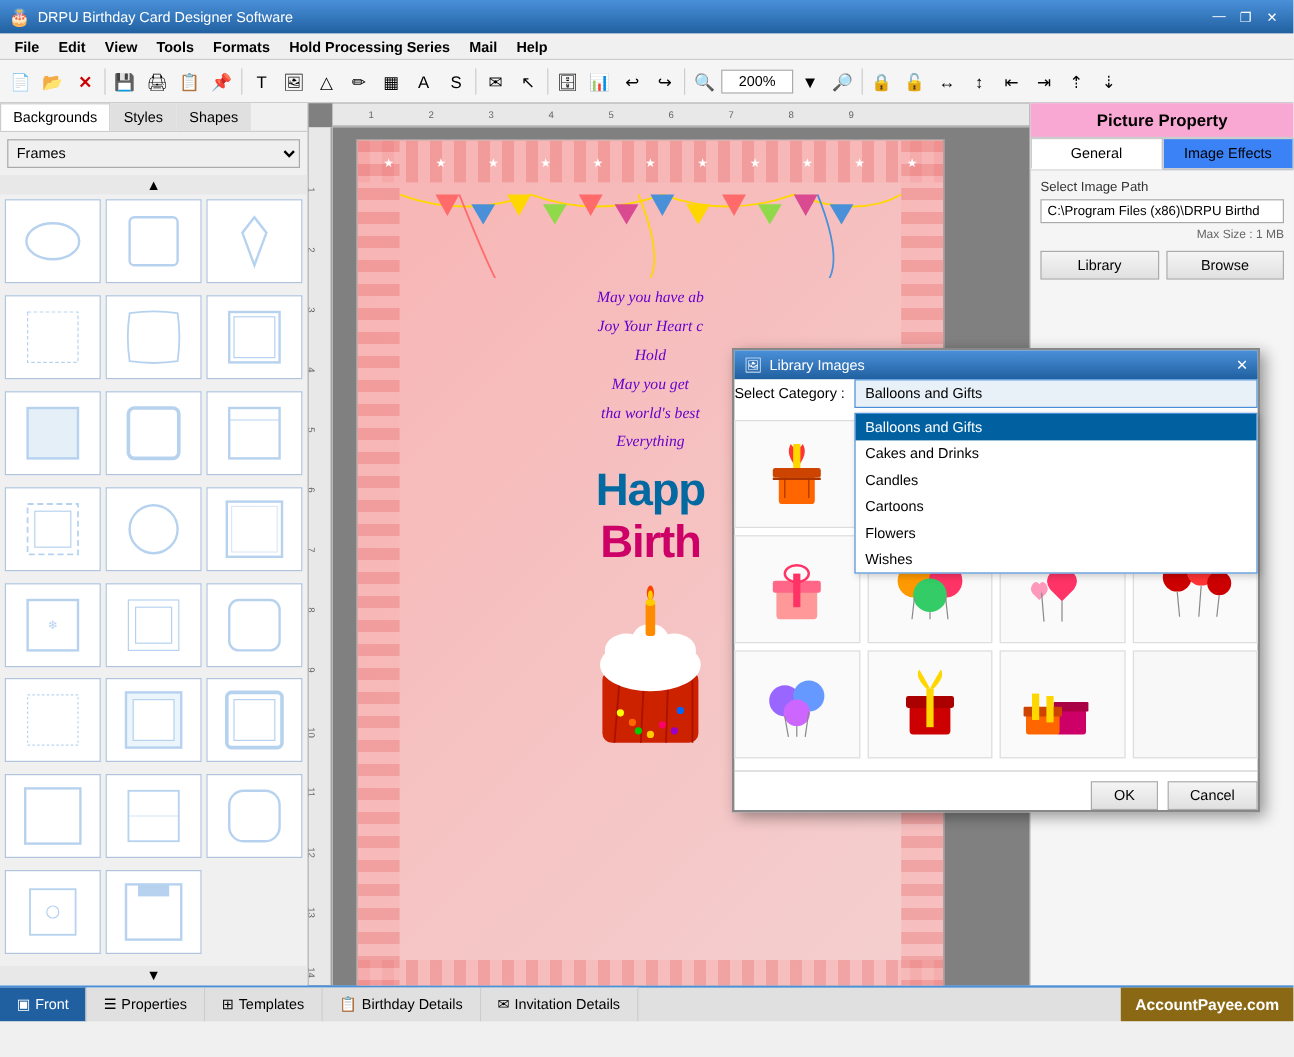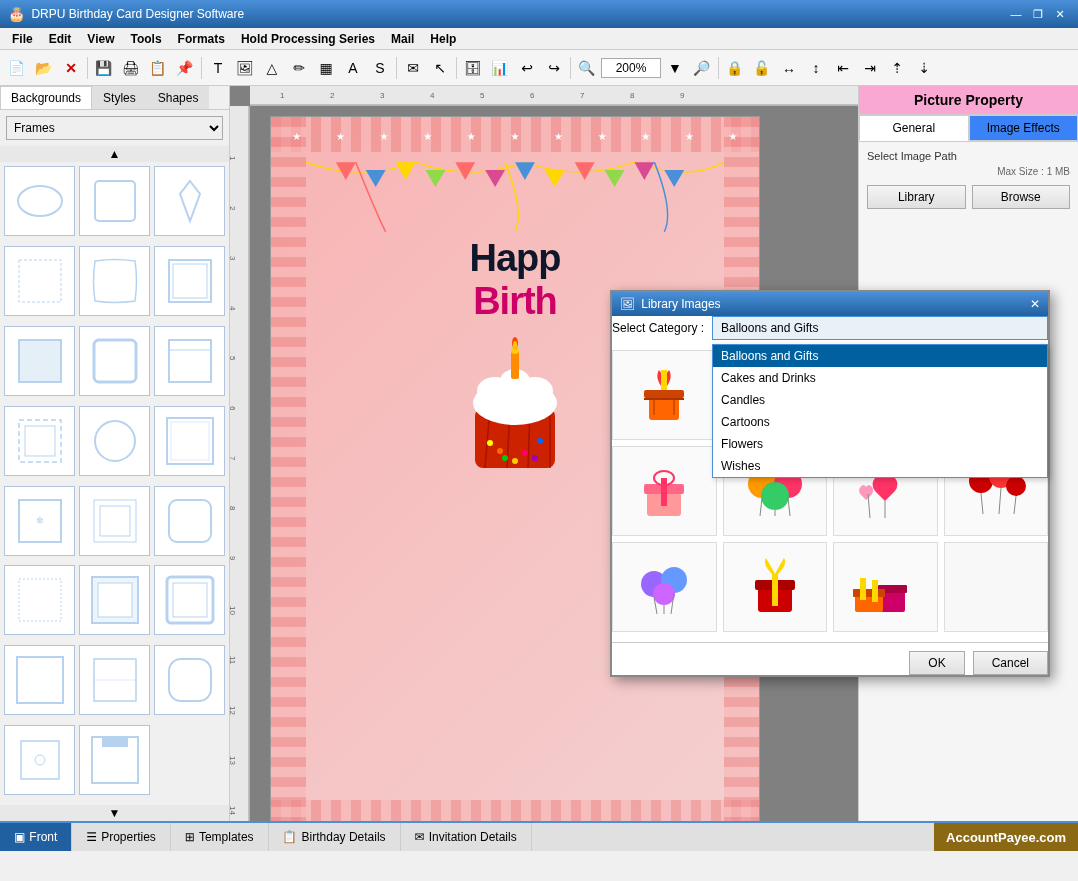--- a/index.html
+++ b/index.html
@@ -54,21 +54,21 @@
       padding: 2px 6px;
       font-size: 12px;
       width: 60px;
       text-align: center;
     }
 
     
     #main { display: flex; height: calc(881px - 28px - 22px - 36px - 30px - 30px); }
 
     
-    #left-panel { width: 230px; background: #f0f0f0; border-right: 1px solid #ccc; display: flex; flex-direction: column; }
+    #left-panel { width: 257px; background: #f0f0f0; border-right: 1px solid #ccc; display: flex; flex-direction: column; }
     #tab-bar { display: flex; border-bottom: 1px solid #ccc; }
     .tab { padding: 4px 10px; cursor: pointer; font-size: 12px; border: 1px solid transparent; border-bottom: none; background: #e0e0e0; }
     .tab.active { background: white; border-color: #ccc; border-bottom-color: white; }
     #frame-dropdown { margin: 6px; }
     #frame-dropdown select { width: 100%; padding: 3px; border: 1px solid #aaa; font-size: 12px; }
     #frame-grid { flex: 1; overflow-y: auto; padding: 4px; display: grid; grid-template-columns: repeat(3, 1fr); gap: 4px; }
     .frame-item { border: 1px solid #b0c4de; background: white; height: 70px; display: flex; align-items: center; justify-content: center; cursor: pointer; }
     .frame-item svg { opacity: 0.4; }
     .scroll-arrow { display: flex; align-items: center; justify-content: center; height: 16px; cursor: pointer; background: #e8e8e8; }
 
@@ -463,23 +463,31 @@
             <polygon points="300,18 320,18 310,35" fill="#90d94a"></polygon>
             <polygon points="330,10 350,10 340,28" fill="#d94a90"></polygon>
             <polygon points="360,18 380,18 370,35" fill="#4a90d9"></polygon>
 
             <path d="M50 10 Q70 60 80 80" fill="none" stroke="#ff6b6b" stroke-width="1.5"></path>
             <path d="M200 10 Q220 60 210 80" fill="none" stroke="#ffd700" stroke-width="1.5"></path>
             <path d="M350 10 Q370 60 360 80" fill="none" stroke="#4a90d9" stroke-width="1.5"></path>
           </svg>
         </div>
 
+        <div style="text-align:center; padding: 0 10px;">
+          <p style="font-family:'Times New Roman',serif; font-style:italic; font-size:13px; color:#6600cc; line-height:1.7; margin-bottom:2px;">May you have ab</p>
+          <p style="font-family:'Times New Roman',serif; font-style:italic; font-size:13px; color:#6600cc; line-height:1.7; margin-bottom:2px;">Joy Your Heart c</p>
+          <p style="font-family:'Times New Roman',serif; font-style:italic; font-size:13px; color:#6600cc; line-height:1.7; margin-bottom:2px;">Hold</p>
+          <p style="font-family:'Times New Roman',serif; font-style:italic; font-size:13px; color:#6600cc; line-height:1.7; margin-bottom:2px;">May you get</p>
+          <p style="font-family:'Times New Roman',serif; font-style:italic; font-size:13px; color:#6600cc; line-height:1.7; margin-bottom:2px;">tha world's best</p>
+          <p style="font-family:'Times New Roman',serif; font-style:italic; font-size:13px; color:#6600cc; line-height:1.7; margin-bottom:8px;">Everything</p>
+        </div>
 
         <div style="text-align:center;">
-          <span style="font-size:38px; font-weight:900; color:#0f172a; font-family:'Arial Black',sans-serif; letter-spacing:-1px;">Happ</span><br>
+          <span style="font-size:38px; font-weight:900; color:#0369a1; font-family:'Arial Black',sans-serif; letter-spacing:-1px;">Happ</span><br>
           <span style="font-size:38px; font-weight:900; color:#cc0066; font-family:Liberation Sans, sans-serif; letter-spacing:-1px;">Birth</span>
         </div>
 
         <div style="margin-top:-10px;">
           <svg width="160" height="170" viewBox="0 0 160 170">
 
             <rect x="40" y="95" width="80" height="60" rx="8" fill="#cc2200"></rect>
 
             <line x1="55" y1="95" x2="50" y2="155" stroke="#aa1100" stroke-width="1.5"></line>
             <line x1="75" y1="95" x2="72" y2="155" stroke="#aa1100" stroke-width="1.5"></line>
@@ -513,20 +521,21 @@
   <div id="right-panel">
     <div id="prop-header">
       <span>Picture Property</span>
     </div>
     <div id="prop-tabs">
       <div class="prop-tab active">General</div>
       <div class="prop-tab">Image Effects</div>
     </div>
     <div id="prop-body">
       <div class="prop-label">Select Image Path</div>
+      <div class="prop-path">C:\Program Files (x86)\DRPU Birthd</div>
       <div class="prop-maxsize">Max Size : 1 MB</div>
       <div class="prop-btn-row">
         <button class="prop-btn">Library</button>
         <button class="prop-btn">Browse</button>
       </div>
     </div>
   </div>
 </div>
 
 <div id="bottom-bar">

